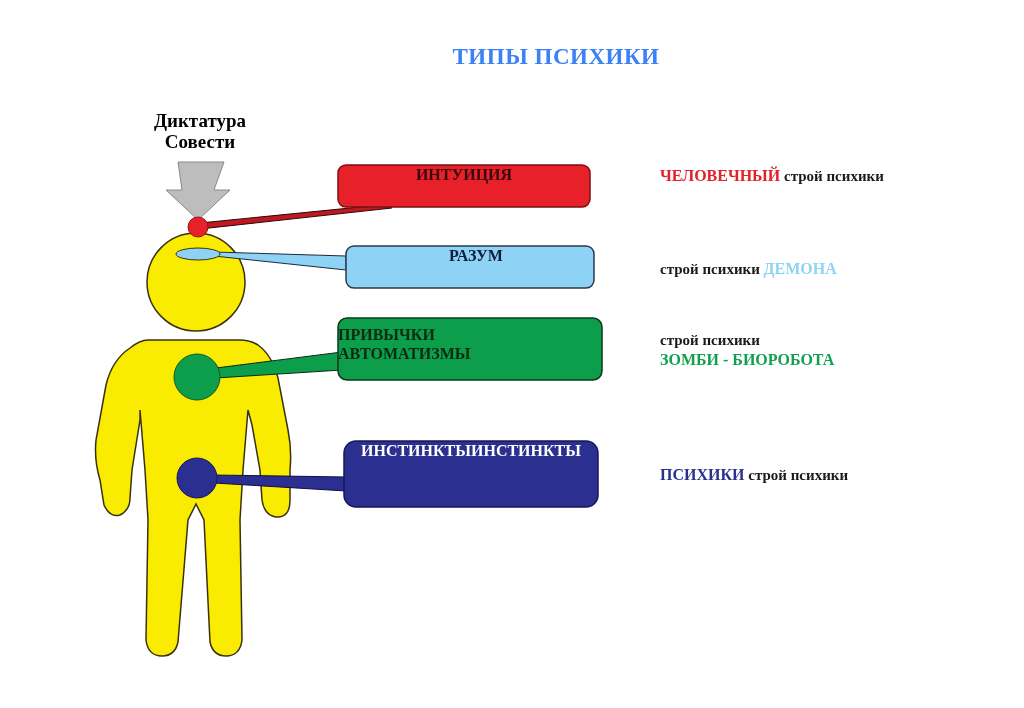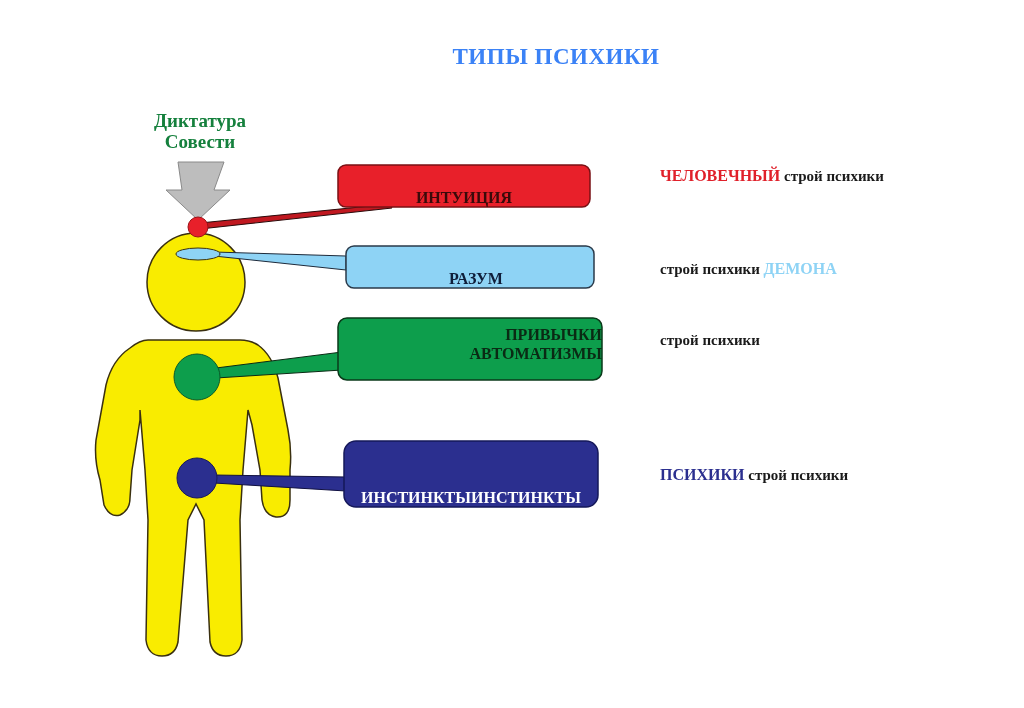--- a/index.html
+++ b/index.html
@@ -2,23 +2,23 @@
 <html><head>
 <meta charset="utf-8">
 <style>
   html, body { margin: 0; padding: 0; background: #ffffff; }
   body { width: 1024px; height: 708px; position: relative; overflow: hidden;
          font-family: "Liberation Serif", "DejaVu Serif", serif; }
   #stage { position: absolute; left: 0; top: 0; width: 1024px; height: 708px; }
   .title { position: absolute; left: 0; width: 1024px; top: 44px; text-align: center;
            font-weight: bold; font-size: 23px; color: #3b82f6; letter-spacing: 0.5px; padding-left: 44px; }
   .caption { position: absolute; left: 140px; width: 120px; top: 110px; text-align: center;
-             font-weight: bold; font-size: 19px; line-height: 21px; color: #15803d; }
+             font-weight: bold; font-size: 19px; line-height: 21px; color: #000000; }
   .box-label { position: absolute; text-align: center; font-weight: bold; font-size: 16px;
-               line-height: 19px; display: flex; align-items: flex-end; justify-content: center; }
+               line-height: 19px; display: flex; align-items: flex-start; justify-content: center; }
   .desc { position: absolute; left: 660px; font-weight: bold; font-size: 15px; line-height: 20px; color: #1a1a1a; }
   .desc .hl { font-size: 16px; }
 </style>
 </head>
 <body>
 
 <svg id="stage" width="1024" height="708" viewBox="0 0 1024 708">
 
   <path d="M148,340
            Q140,340 130,348
@@ -84,16 +84,17 @@
 </div>
 
 <div class="desc" style="top:166px;">
   <span class="hl" style="color:#e0202a;">ЧЕЛОВЕЧНЫЙ</span><span> строй психики</span>
 </div>
 <div class="desc" style="top:259px;">
   <span>строй психики </span><span class="hl" style="color:#8ed3f5;">ДЕМОНА</span>
 </div>
 <div class="desc" style="top:330px;">
   <div>строй психики</div>
+  <div class="hl" style="color:#12a04e;">ЗОМБИ - БИОРОБОТА</div>
 </div>
 <div class="desc" style="top:465px;">
   <span class="hl" style="color:#2b2f8f;">ПСИХИКИ</span><span> строй психики</span>
 </div>
 
 </body></html>

